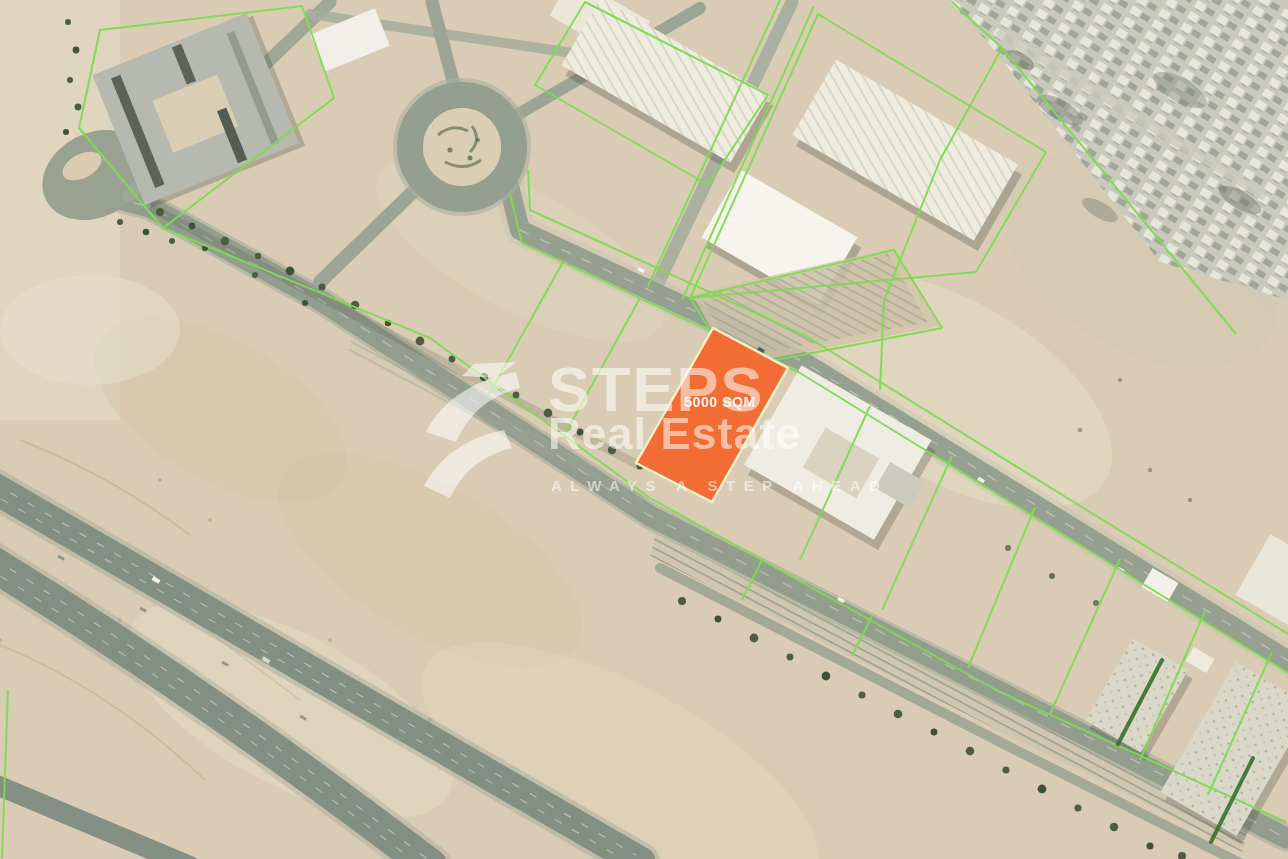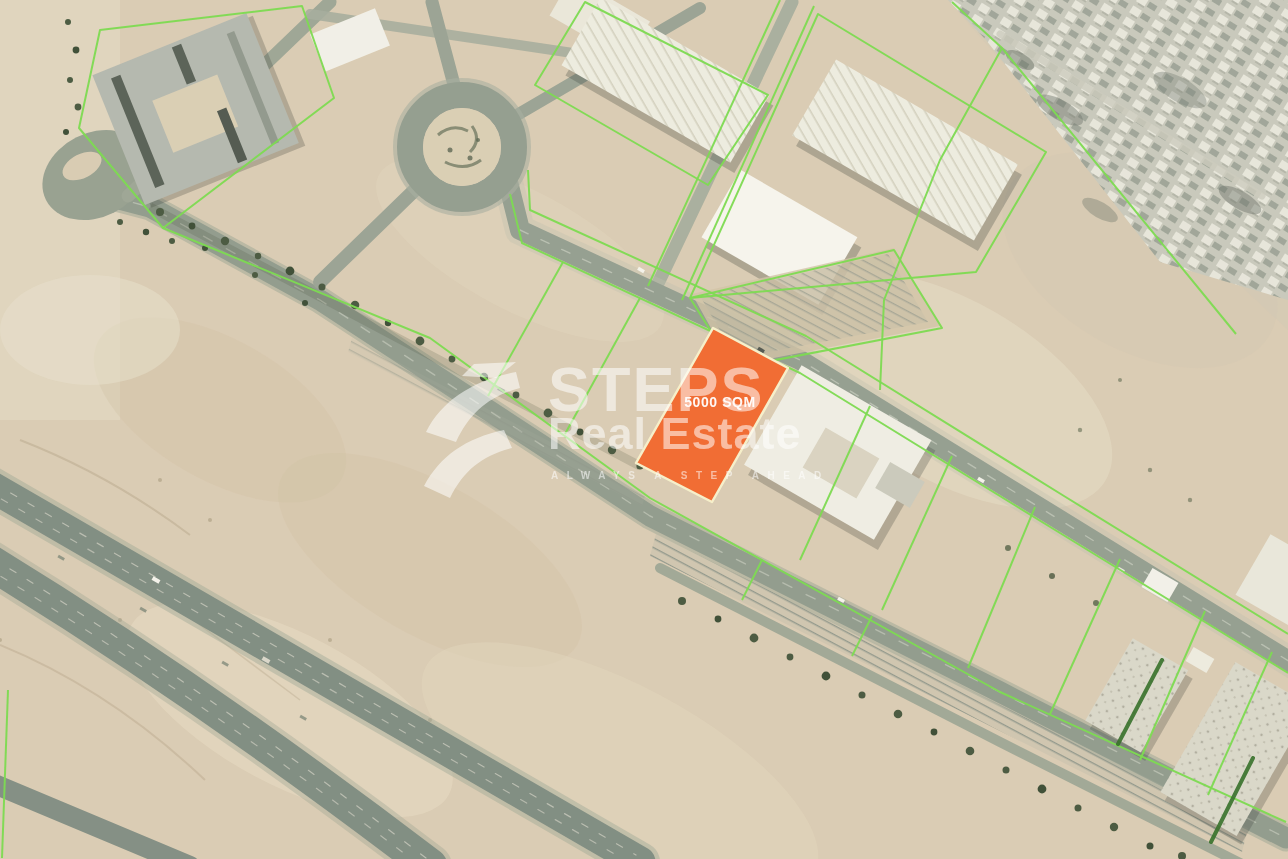--- a/index.html
+++ b/index.html
@@ -21,21 +21,21 @@
     position:absolute;left:670px;top:394px;width:100px;text-align:center;
     color:var(--plot_label_color,rgba(255,255,255,.95));
     font-size:14px;font-weight:bold;letter-spacing:.6px;white-space:nowrap;
   }
 
   
   .wm{position:absolute;left:416px;top:358px;width:500px;height:150px;color:var(--watermark_color,rgba(255,255,255,0.55));pointer-events:none;}
   .wm-logo{position:absolute;left:0;top:4px;}
   .wm-l1{position:absolute;left:132px;top:0;font-size:63px;font-weight:bold;letter-spacing:2px;line-height:1;}
   .wm-l2{position:absolute;left:132px;top:53px;font-size:45px;font-weight:bold;letter-spacing:1px;line-height:1;}
-  .wm-tag{position:absolute;left:135px;top:112px;font-size:10px;font-weight:bold;letter-spacing:8.5px;white-space:nowrap;}
+  .wm-tag{position:absolute;left:135px;top:119px;font-size:15px;font-weight:bold;letter-spacing:8.5px;white-space:nowrap;}
 
   .road{fill:none;stroke-linecap:round;stroke-linejoin:round;}
 </style>
 </head>
 <body>
 
 <div class="stage">
 
   <svg class="map-svg" viewBox="0 0 1288 859" xmlns="http://www.w3.org/2000/svg">
     <defs>

